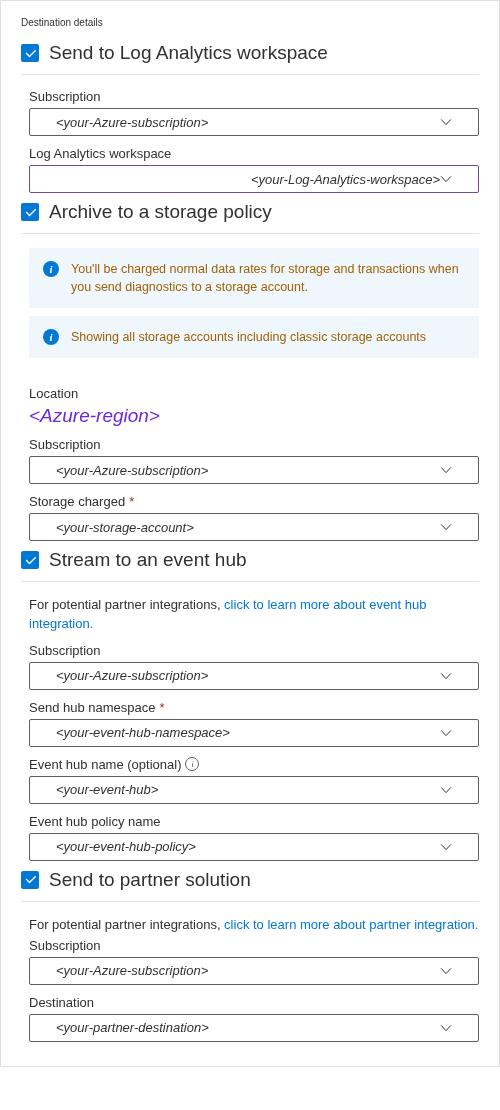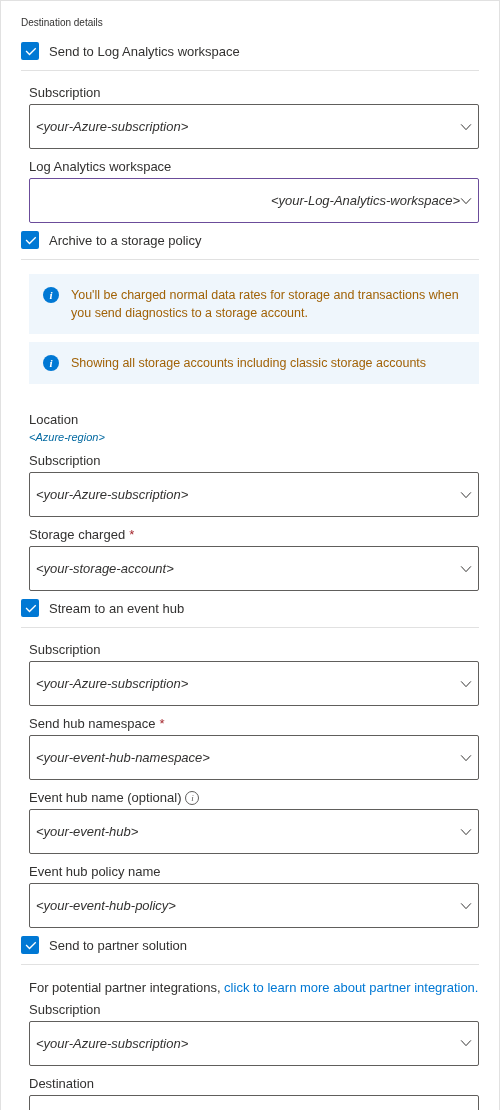--- a/index.html
+++ b/index.html
@@ -37,21 +37,21 @@
       align-items: center;
       justify-content: center;
       flex-shrink: 0;
       cursor: pointer;
     }
     .checkbox svg {
       width: 13px;
       height: 13px;
     }
     .checkbox-label {
-      font-size: 13px;
+      font-size: 19px;
       color: #323130;
     }
     .divider {
       height: 1px;
       background: #e1e1e1;
       margin: 6px 0 14px 0;
     }
     .indented {
       padding-left: 8px;
     }
@@ -76,28 +76,28 @@
       align-items: center;
       justify-content: center;
       font-size: 9px;
       font-style: italic;
       color: #605e5c;
       font-family: Georgia, serif;
       cursor: help;
     }
     .dropdown {
       width: 100%;
-      height: 45px;
+      height: 28px;
       border: 1px solid #605e5c;
       border-radius: 2px;
       background: #ffffff;
       display: flex;
       align-items: center;
       justify-content: space-between;
-      padding: 0 6px;
+      padding: 0 26px;
       cursor: pointer;
       margin-bottom: 6px;
     }
     .dropdown.focused {
       border: 1.5px solid #6b4c9a;
       justify-content: flex-end;
     }
     .dropdown-value {
       font-style: italic;
       color: #323130;
@@ -131,22 +131,22 @@
       font-style: italic;
       margin-top: 1px;
     }
     .info-text {
       font-size: 12.5px;
       color: #a16207;
       line-height: 1.45;
     }
     .static-value {
       font-style: italic;
-      color: #0369a1;
-      font-size: 11px;
+      color: #6d28d9;
+      font-size: 19px;
       margin-bottom: 4px;
     }
     .helper-text {
       font-size: 13px;
       color: #323130;
       margin-top: 6px;
       margin-bottom: 4px;
       line-height: 1.4;
     }
     .link {
@@ -235,20 +235,23 @@
   <div class="checkbox-row">
     <div class="checkbox">
       <svg viewBox="0 0 16 16">
           <path d="M13.86 3.4l-7.1 7.1-3.6-3.6L2 8.06l4.76 4.76L15 4.56z" fill="#fff"></path>
         </svg>
     </div>
     <span class="checkbox-label">Stream to an event hub</span>
   </div>
   <div class="divider"></div>
   <div class="indented">
+    <div class="helper-text">
+      <span>For potential partner integrations, </span><span class="link">click to learn more about event hub integration.</span>
+    </div>
     <div class="field-label">Subscription</div>
     <div class="dropdown">
       <span class="dropdown-value">&lt;your-Azure-subscription&gt;</span>
       <svg class="chevron" viewBox="0 0 16 16">
           <path d="M1.5 4.5l6.5 7 6.5-7" stroke="#323130" stroke-width="1.3" fill="none"></path>
         </svg>
     </div>
     <div class="field-label">
       <span>Send hub namespace</span>
       <span class="required">*</span>

